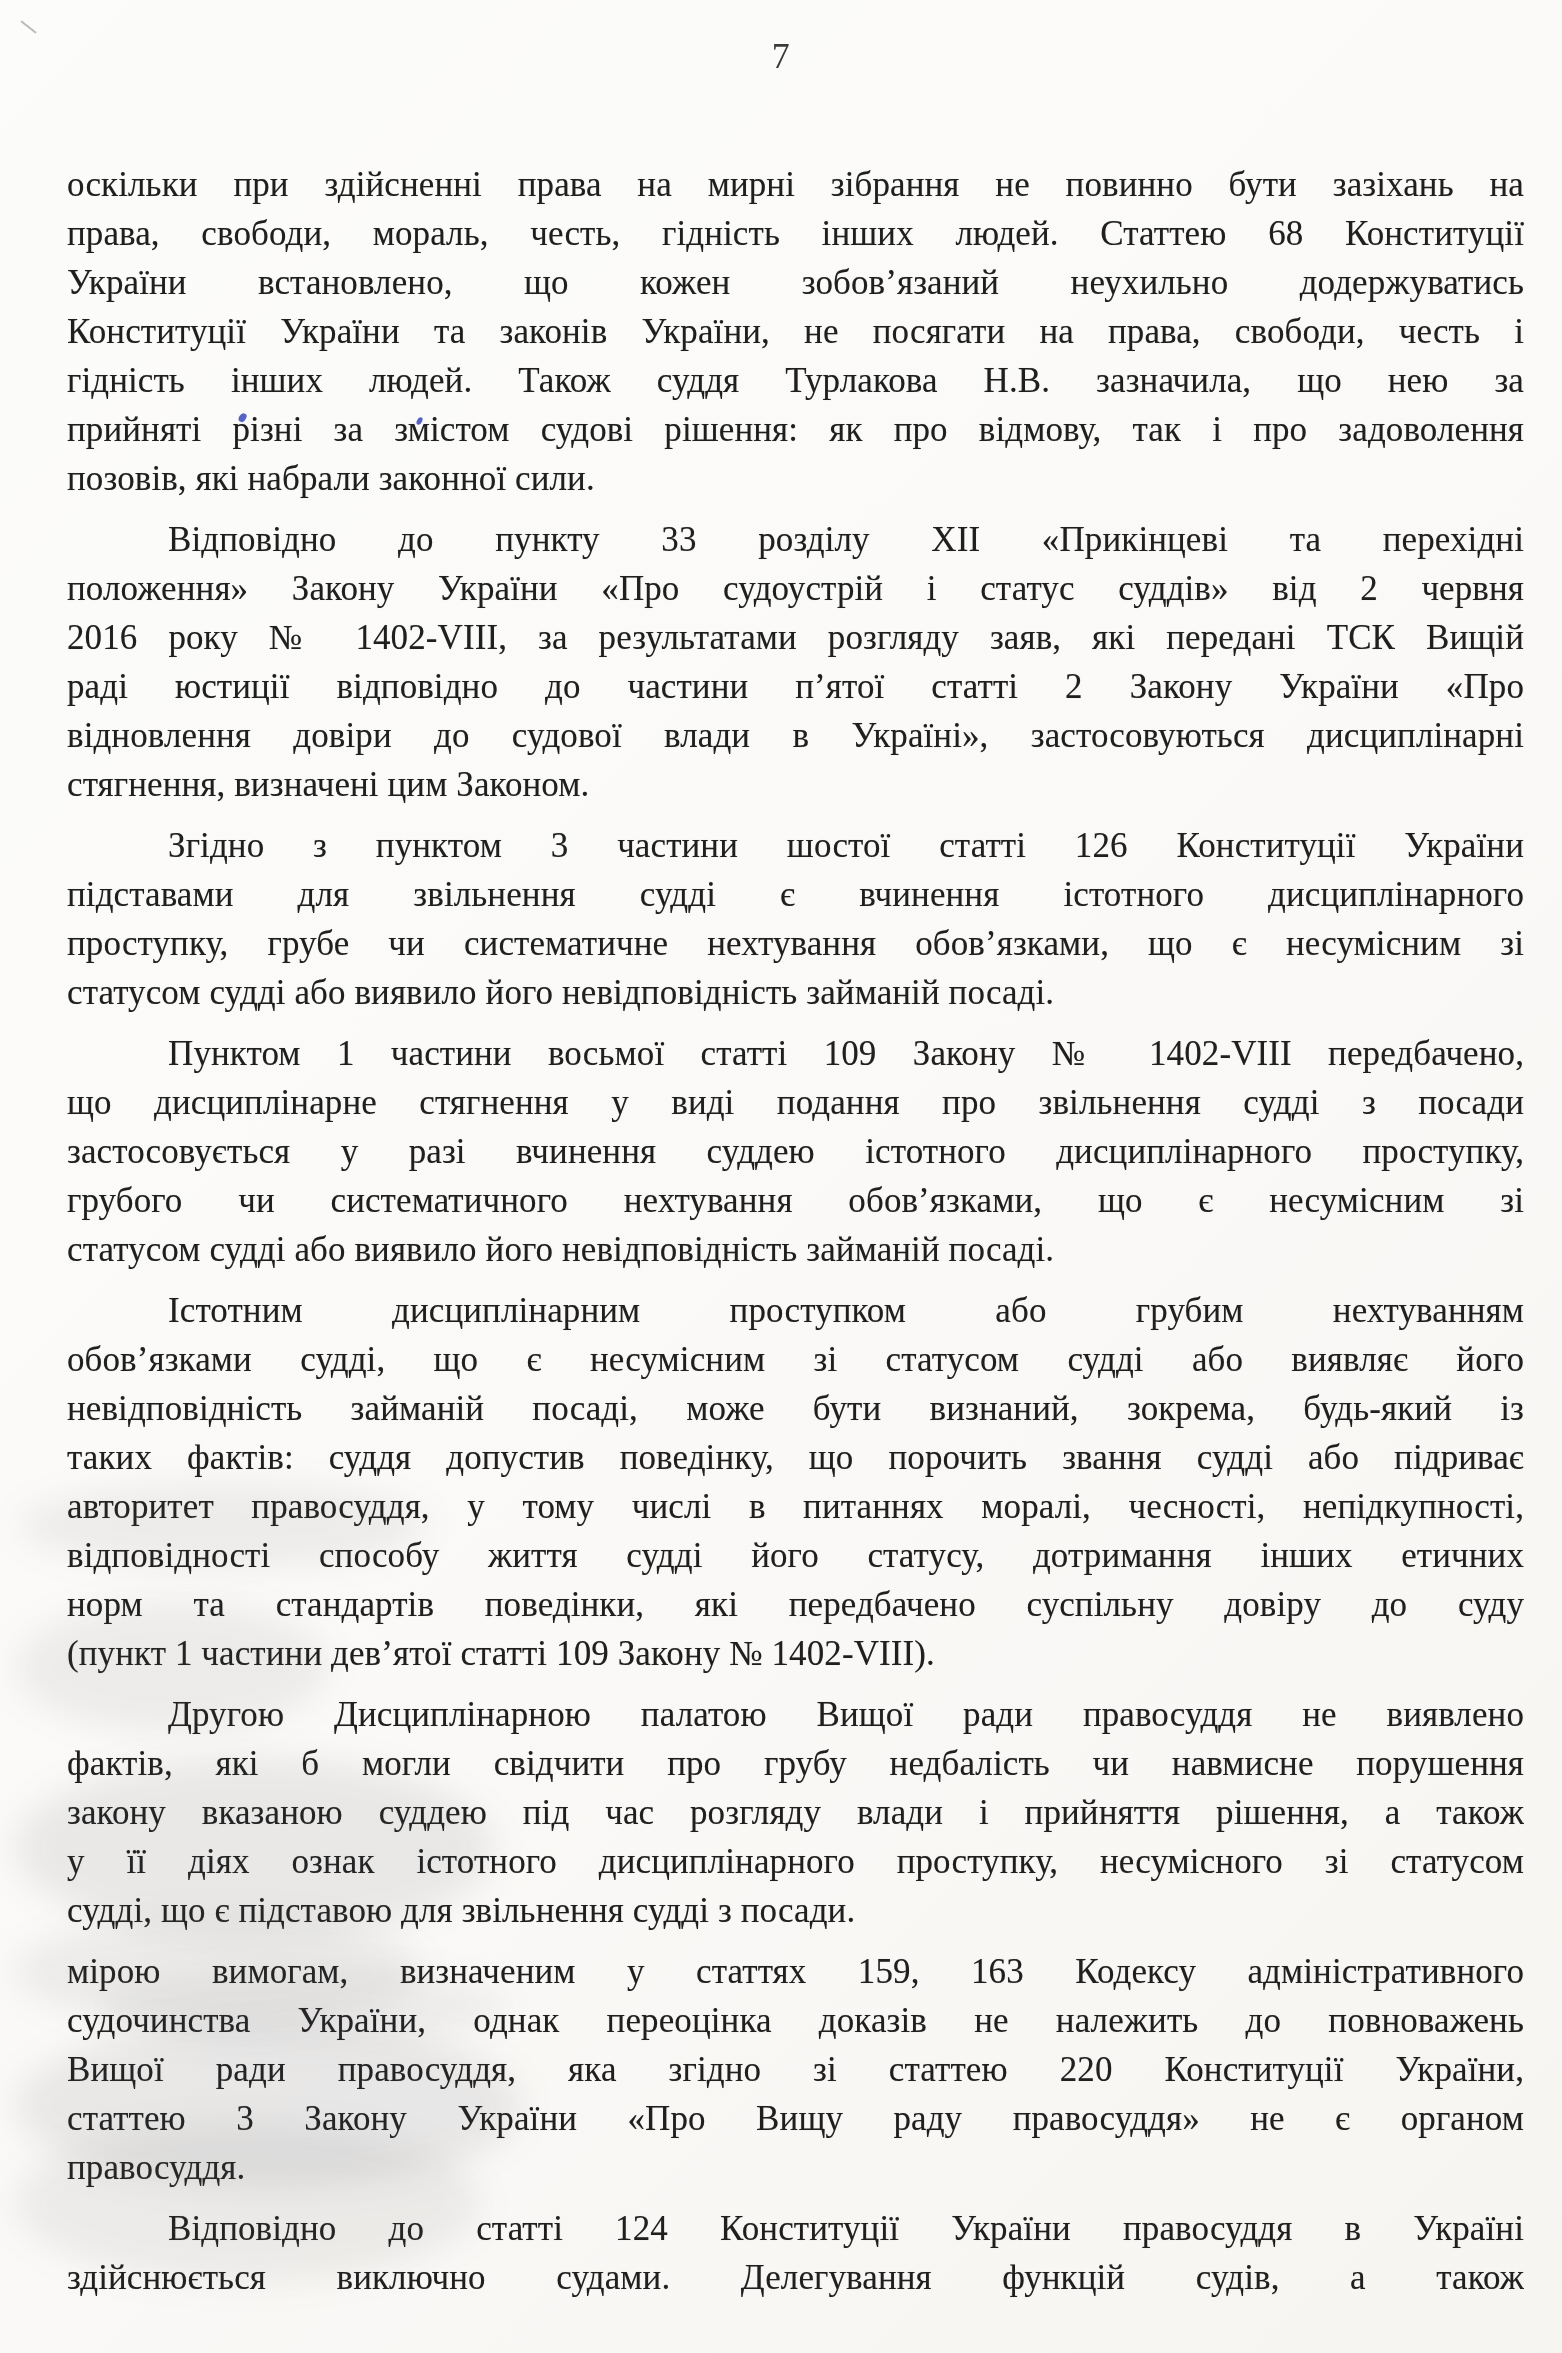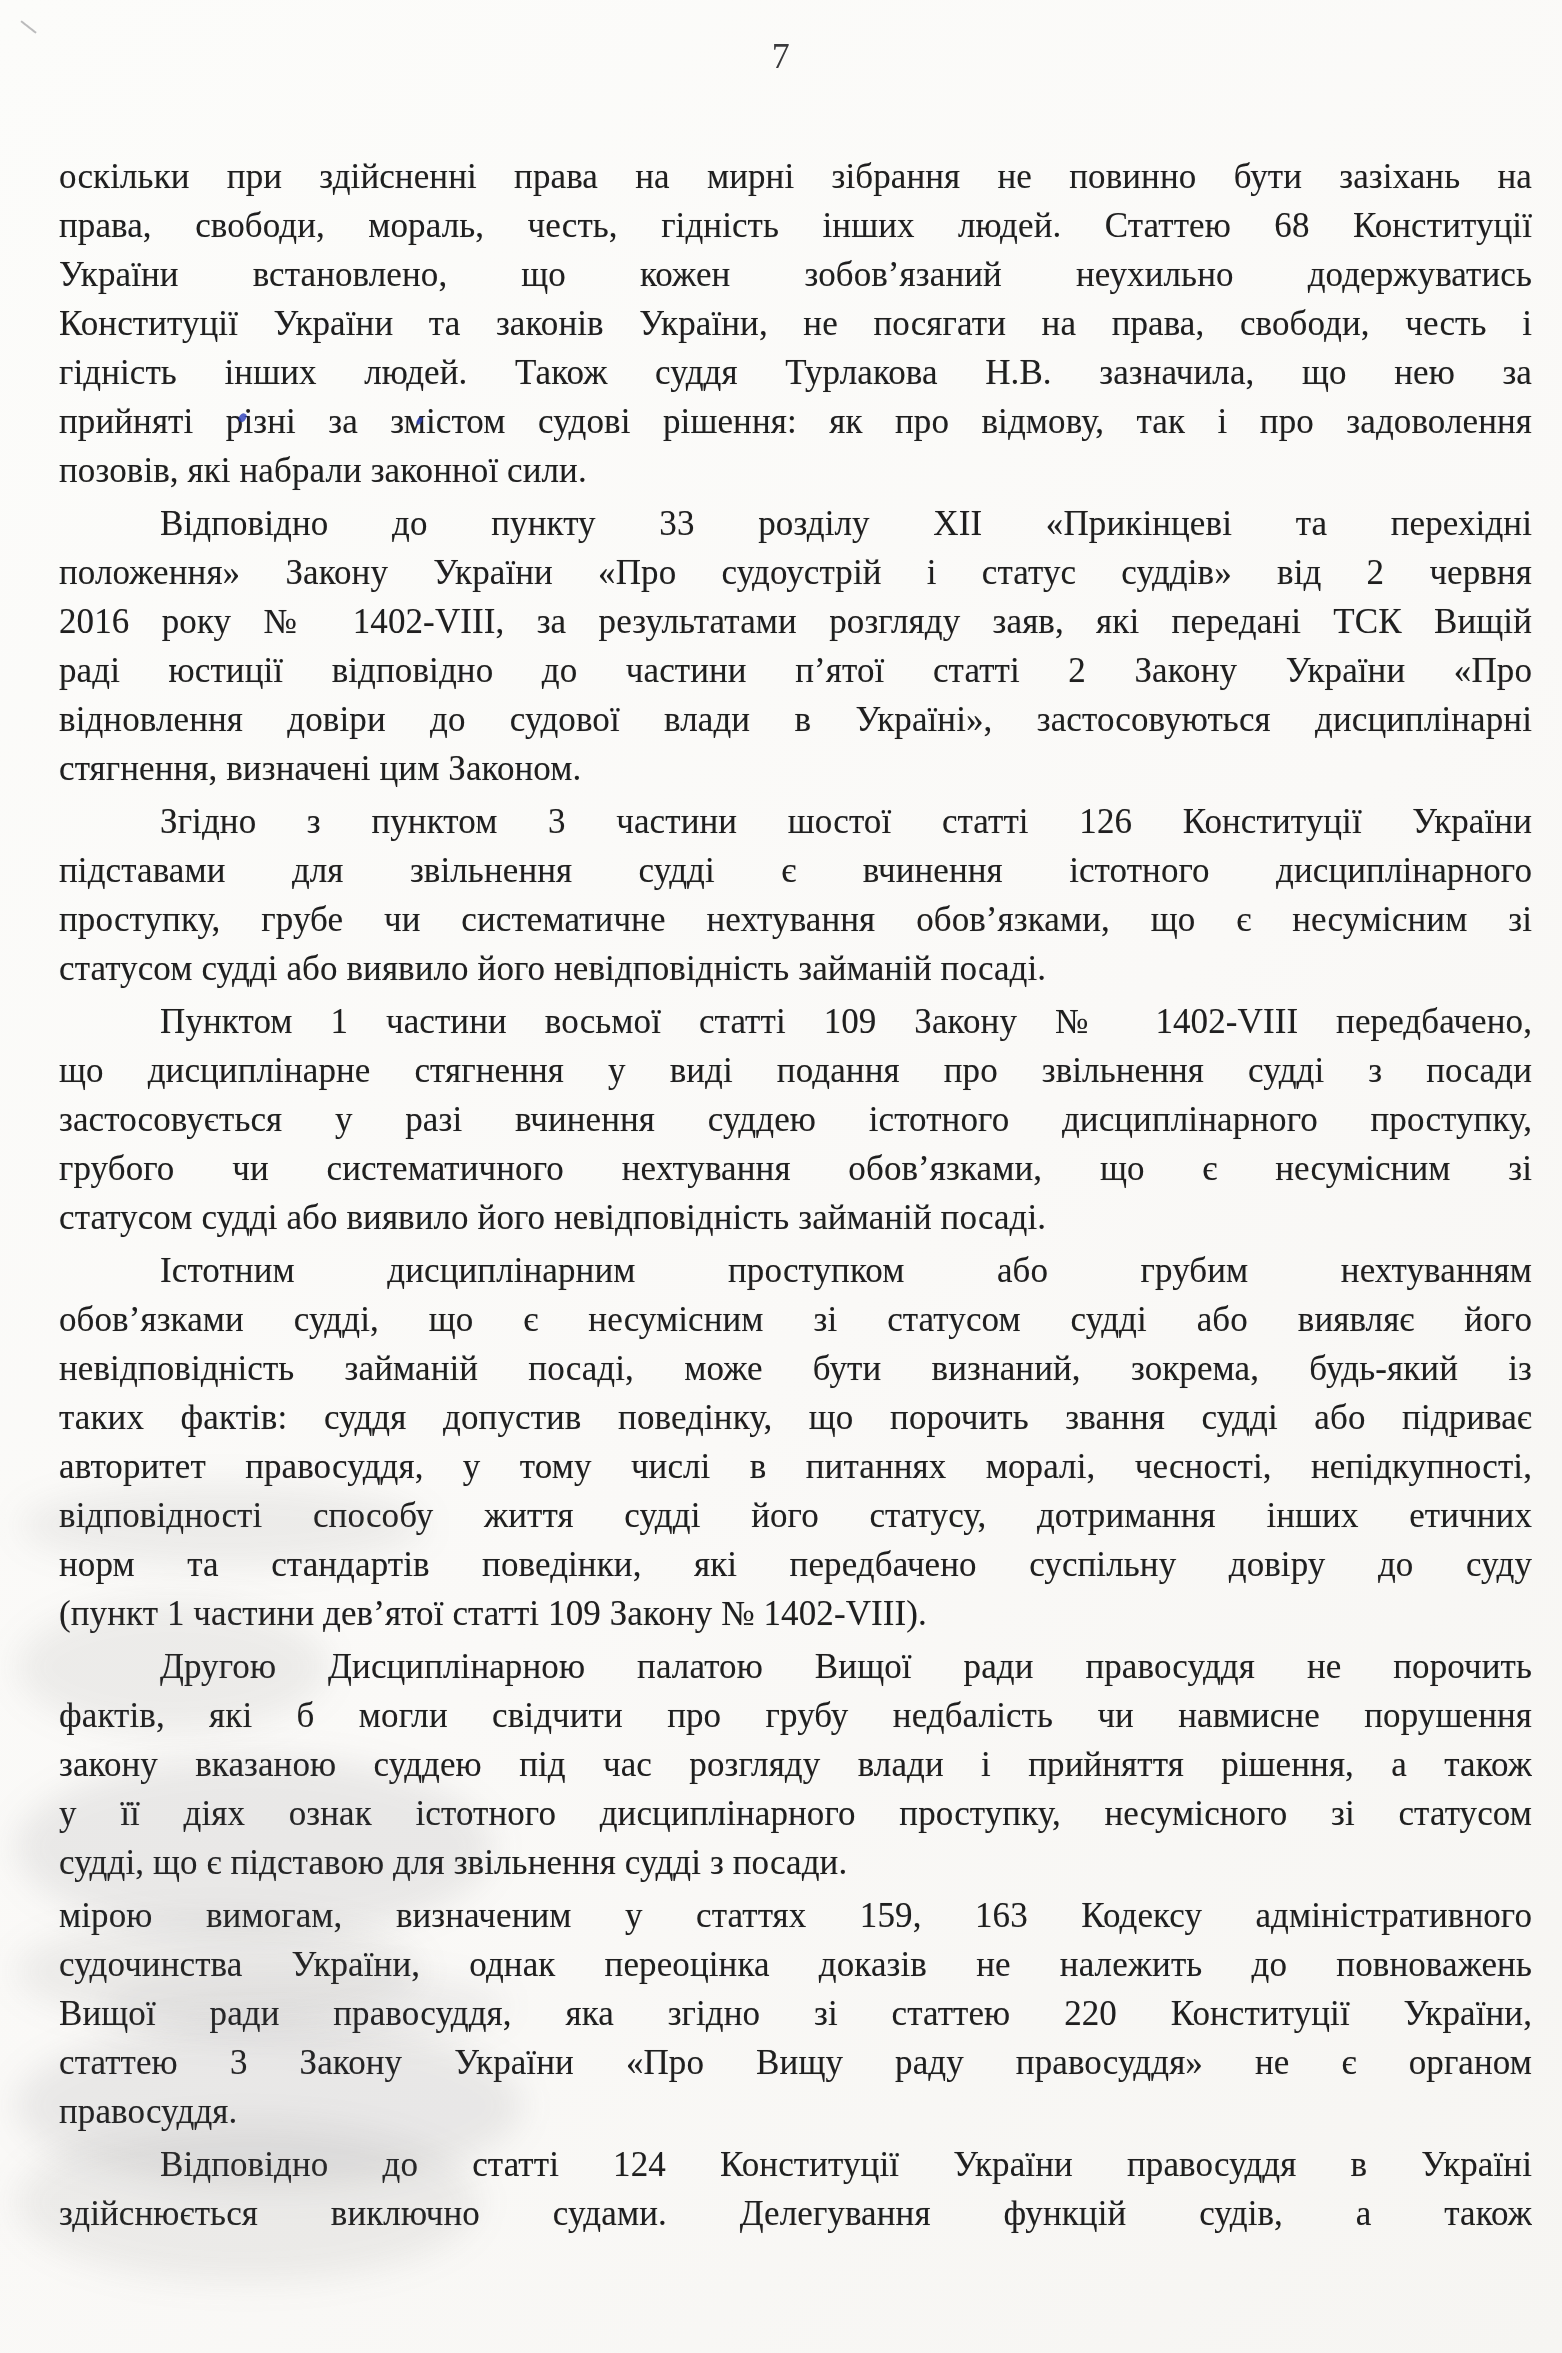--- a/index.html
+++ b/index.html
@@ -29,21 +29,21 @@
   }
   .body-text {
     position: absolute;
     top: 148px;
     left: 55px;
     width: 1481px;
     font-size: 35px;
     line-height: 49px;
     letter-spacing: 0.1px;
   }
-  .paragraph { margin: 4px; padding: 0; font-family: Liberation Serif, serif; }
+  .paragraph { margin: 12px; padding: 0; font-family: Liberation Serif, serif; }
   .line {
     text-align: justify;
     text-align-last: justify;
     white-space: normal;
     overflow: hidden;
     height: 49px;
     text-shadow: 0 0 0.7px rgba(40,40,40,0.35);
   }
   .line.indent { padding-left: 101px; }
   .line.para-end { text-align-last: left; }
@@ -117,21 +117,21 @@
         <div class="line indent">Істотним дисциплінарним проступком або грубим нехтуванням</div>
         <div class="line">обов’язками судді, що є несумісним зі статусом судді або виявляє його</div>
         <div class="line">невідповідність займаній посаді, може бути визнаний, зокрема, будь-який із</div>
         <div class="line">таких фактів: суддя допустив поведінку, що порочить звання судді або підриває</div>
         <div class="line">авторитет правосуддя, у тому числі в питаннях моралі, чесності, непідкупності,</div>
         <div class="line">відповідності способу життя судді його статусу, дотримання інших етичних</div>
         <div class="line">норм та стандартів поведінки, які передбачено суспільну довіру до суду</div>
         <div class="line para-end">(пункт 1 частини дев’ятої статті 109 Закону № 1402-VIII).</div>
       </div>
       <div class="paragraph">
-        <div class="line indent">Другою Дисциплінарною палатою Вищої ради правосуддя не порочить</div>
+        <div class="line indent">Другою Дисциплінарною палатою Вищої ради правосуддя не виявлено</div>
         <div class="line">фактів, які б могли свідчити про грубу недбалість чи навмисне порушення</div>
         <div class="line">закону вказаною суддею під час розгляду влади і прийняття рішення, а також</div>
         <div class="line">у її діях ознак істотного дисциплінарного проступку, несумісного зі статусом</div>
         <div class="line para-end">судді, що є підставою для звільнення судді з посади.</div>
       </div>
       <div class="paragraph">
         <div class="line">мірою вимогам, визначеним у статтях 159, 163 Кодексу адміністративного</div>
         <div class="line">судочинства України, однак переоцінка доказів не належить до повноважень</div>
         <div class="line">Вищої ради правосуддя, яка згідно зі статтею 220 Конституції України,</div>
         <div class="line">статтею 3 Закону України «Про Вищу раду правосуддя» не є органом</div>

